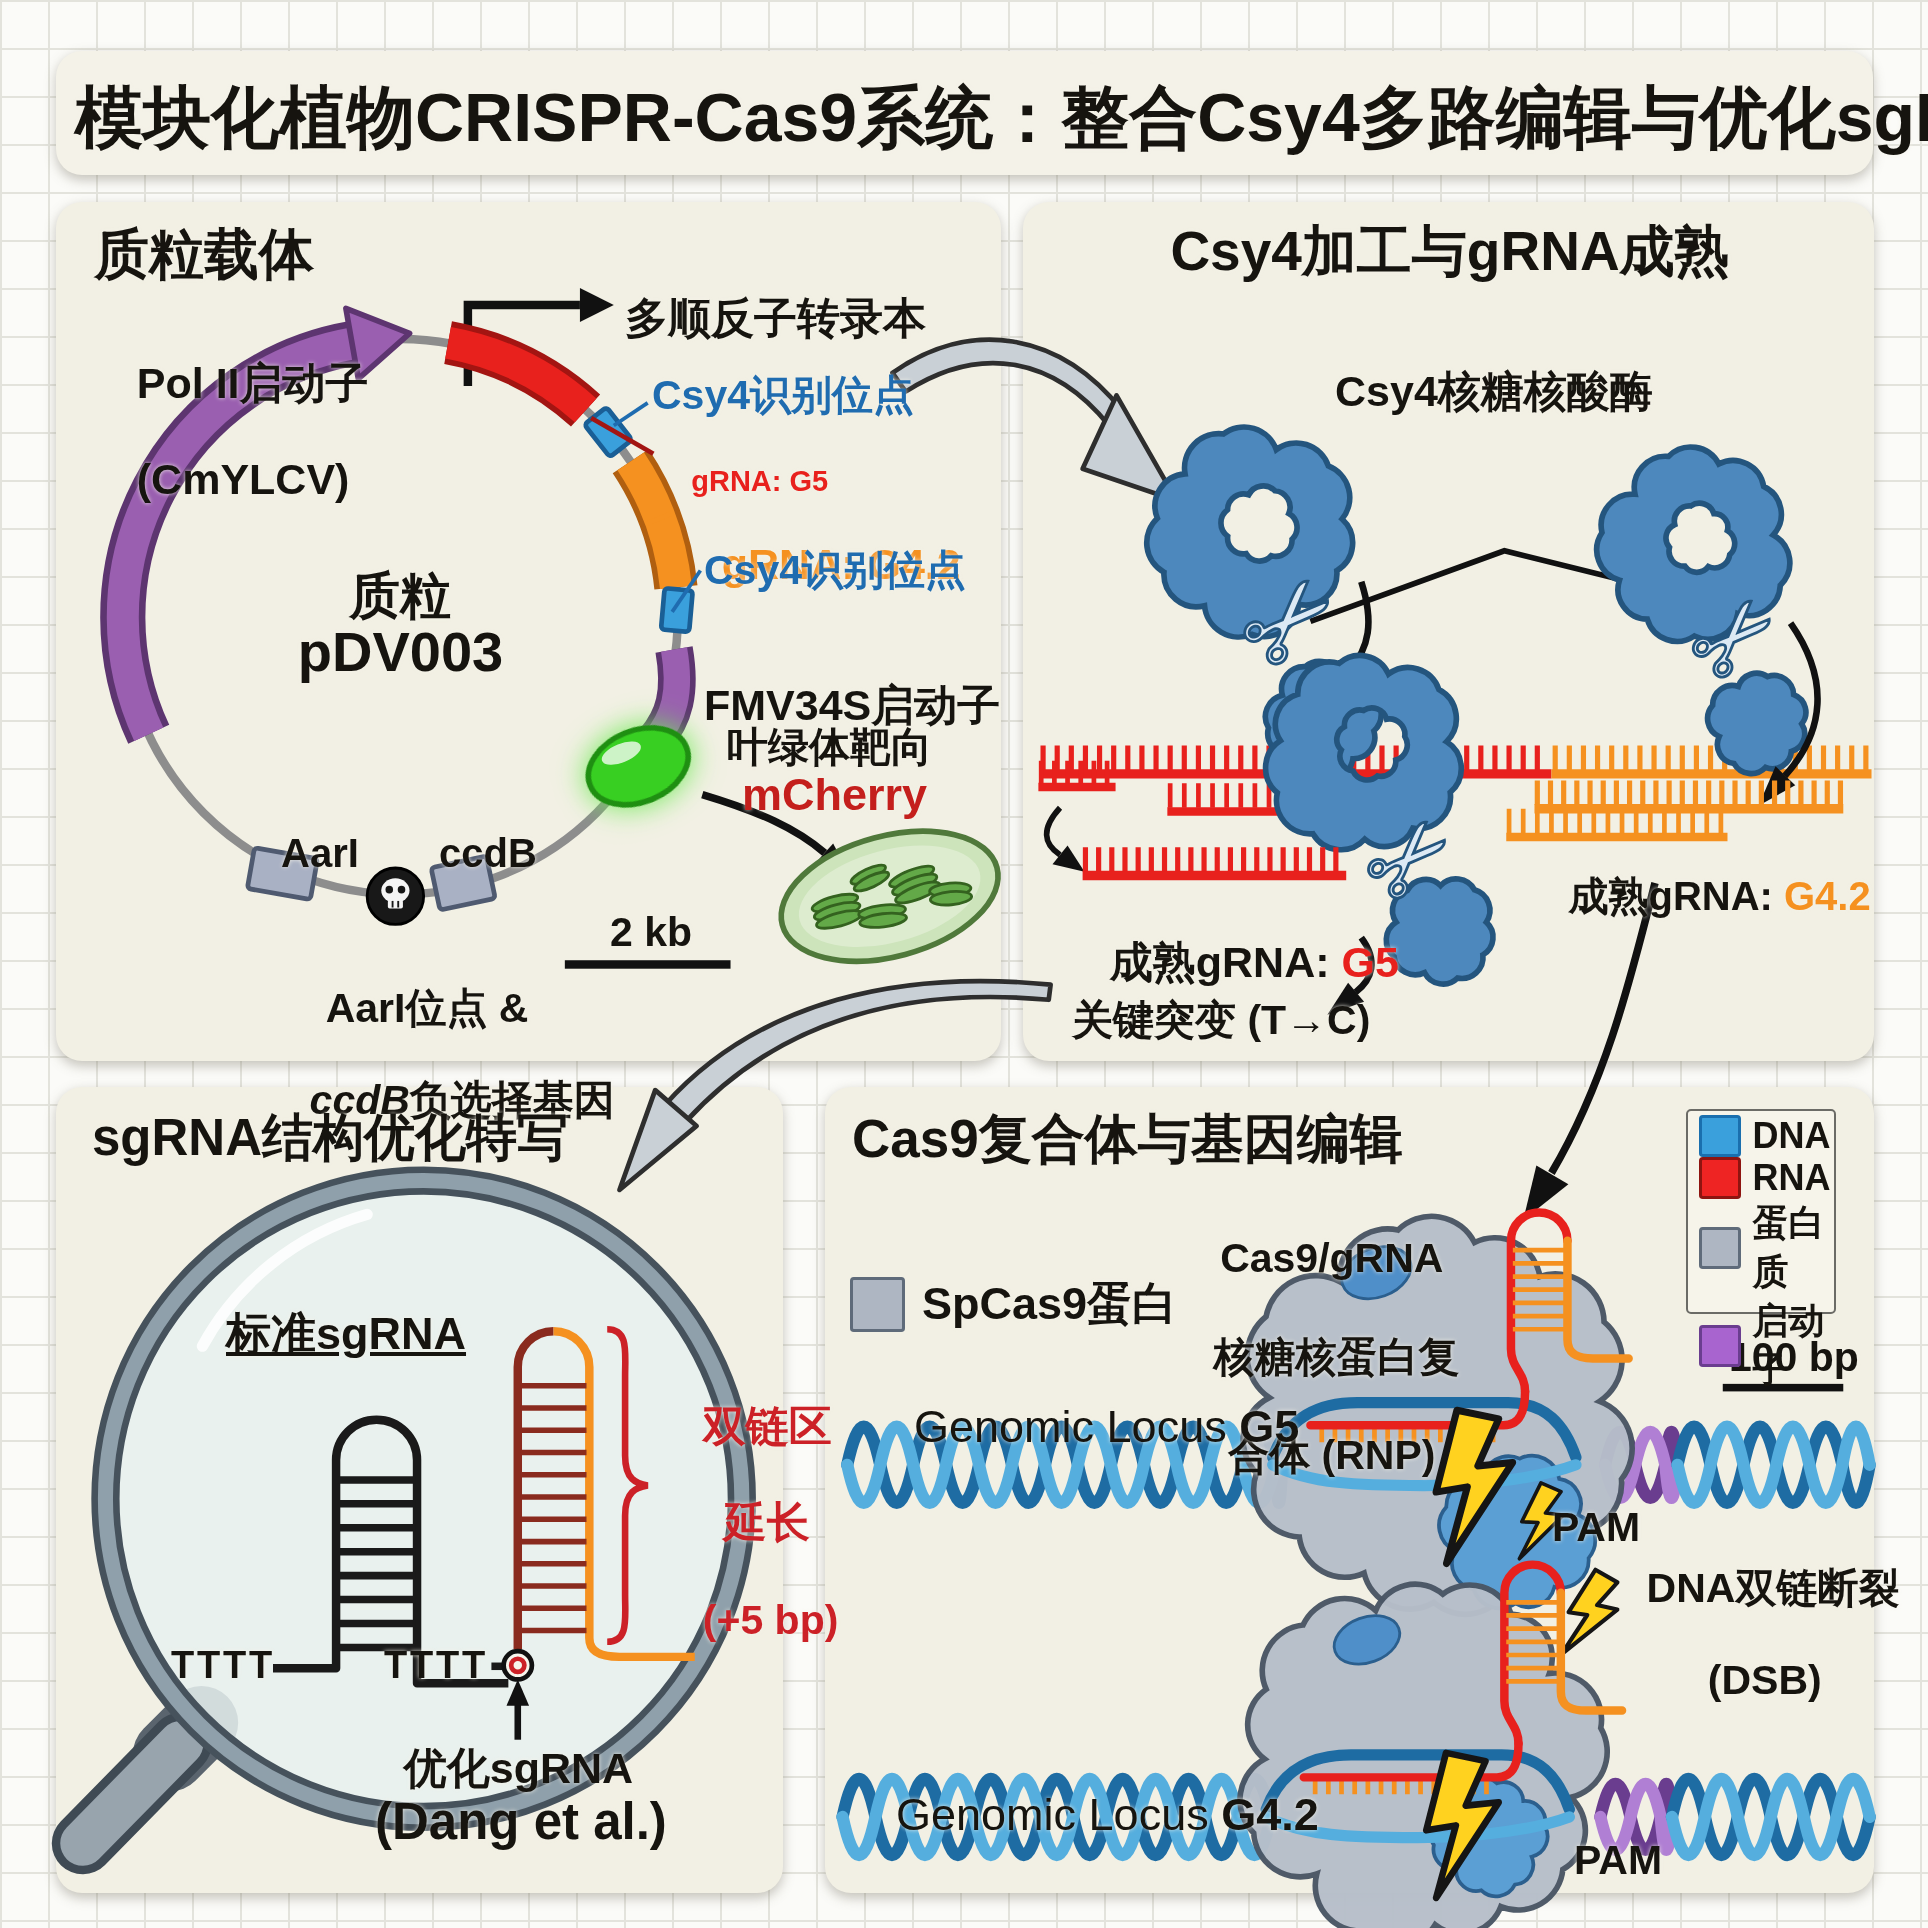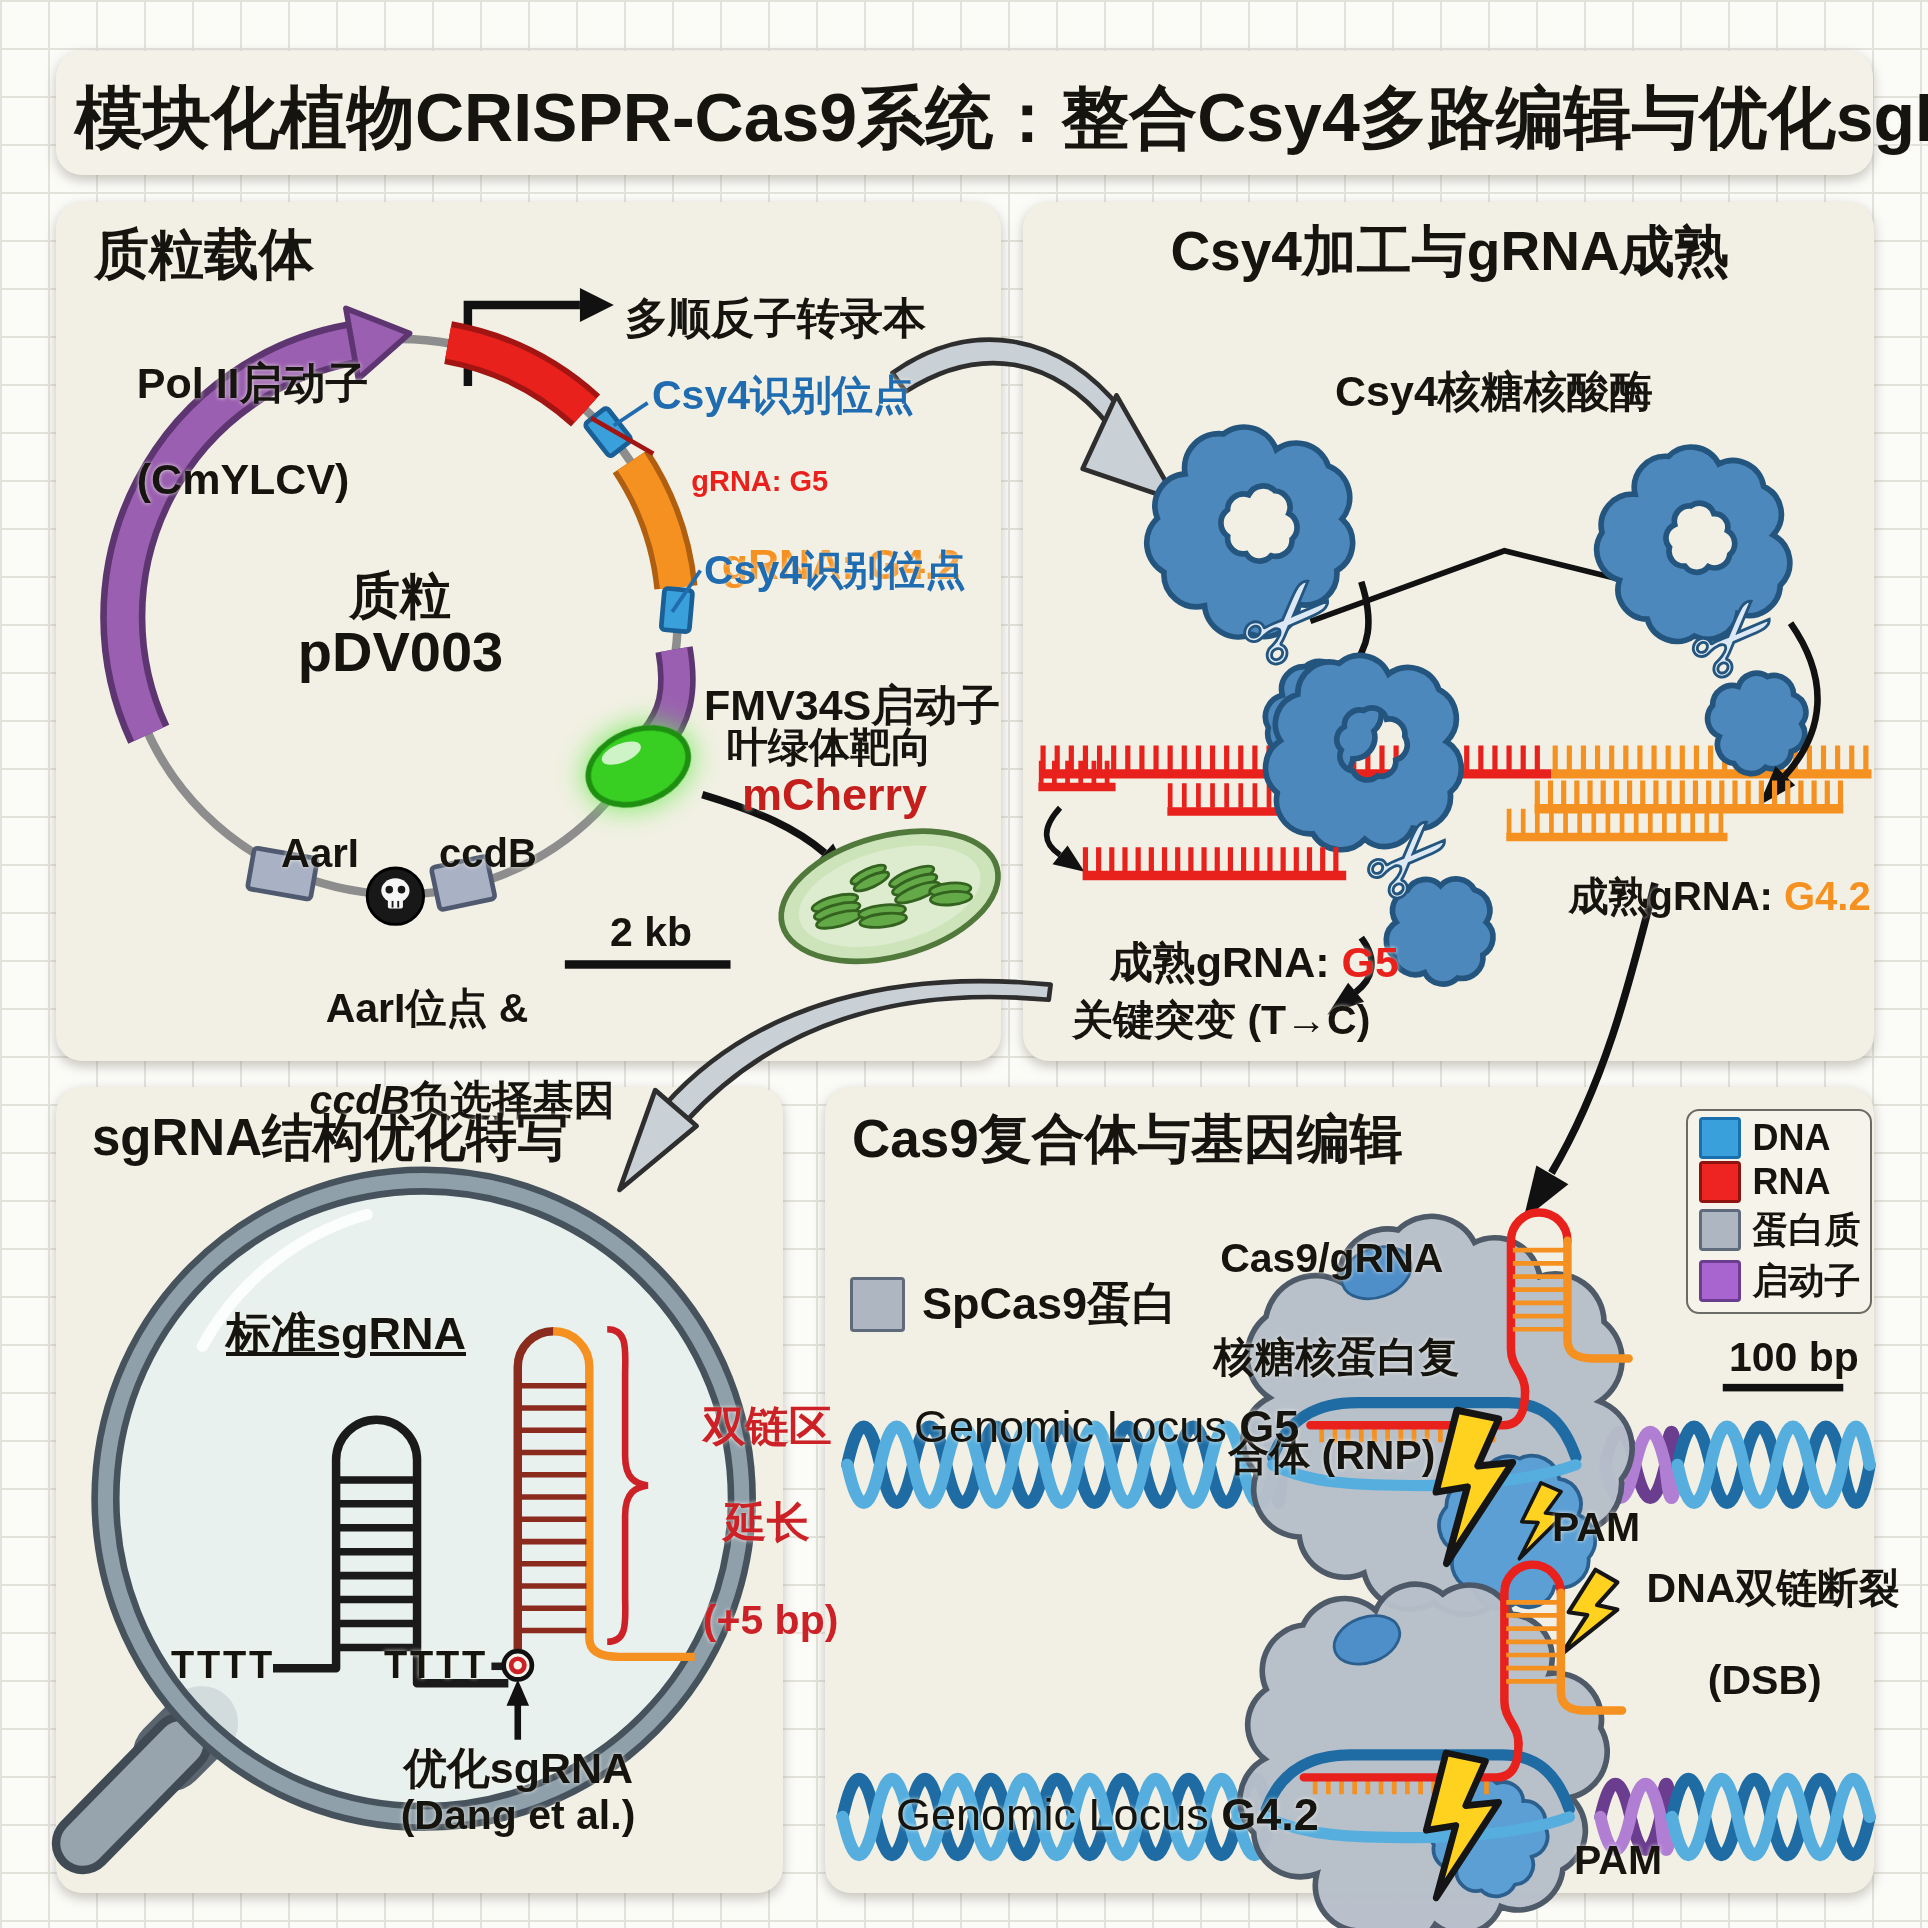--- a/index.html
+++ b/index.html
@@ -9,22 +9,22 @@
     background-image:linear-gradient(#e3e3dc 1.9px,transparent 1.9px),
                      linear-gradient(90deg,#e3e3dc 1.9px,transparent 1.9px);
     background-size:48px 48px;}
   .panel{position:absolute;background:#f2f0e4;border-radius:26px;
     box-shadow:0 4.7px 11.3px rgba(110,105,90,.38);}
   .art{position:absolute;left:0;top:0;z-index:2;pointer-events:none;}
   .lbl{position:absolute;z-index:3;font-weight:600;line-height:1.12;white-space:pre;
        text-shadow:0 0 4.7px rgba(245,243,233,.9);}
   .lbl-b{font-weight:800;}
   .ctr{text-align:center;}
-  .legend{position:absolute;z-index:3;left:1686px;top:1109px;width:186px;height:205px;
-    background:#f6f4ea;border:2.8px solid #6b6b66;border-radius:13px;
+  .legend{position:absolute;z-index:3;left:1686px;top:1109px;width:150px;height:205px;
+    background:#f6f4ea;border:2.8px solid #6b6b66;border-radius:5px;
     display:flex;flex-direction:column;justify-content:space-evenly;padding:3.8px 0 3.8px 11.3px;box-sizing:border-box;}
   .lg-row{display:flex;align-items:center;gap:11.3px;}
   .sw{width:36px;height:36px;border-radius:3.8px;flex:0 0 auto;}
   .sw-dna{background:#3aa0dc;border:3.8px solid #1a6fae;}
   .sw-rna{background:#ee2423;border:3.8px solid #8e1410;}
   .sw-pro{background:#aeb6c2;border:3.8px solid #5f6b7a;}
   .sw-prm{background:#a864cf;border:3.8px solid #6a3d8f;}
   .lg-row span{font-size:36px;font-weight:600;}
   .sp-row{position:absolute;z-index:3;display:flex;align-items:center;gap:17px;margin-top:8px;}
 </style>
@@ -339,21 +339,21 @@
   <div class="lbl lbl-b" style="left:92px;top:1109px;font-size:51px;">sgRNA结构优化特写</div>
   <div class="lbl" style="left:226px;top:1309px;font-size:45px;text-decoration:underline;">标准sgRNA</div>
   <div class="lbl lbl-b" style="left:171px;top:1644px;font-size:38px;letter-spacing:2.8px;">TTTT</div>
   <div class="lbl lbl-b" style="left:384px;top:1644px;font-size:38px;letter-spacing:2.8px;">TTTT</div>
   <div class="lbl lbl-b" style="left:655px;top:1354px;font-size:43px;color:#cc2127;">
     <span>双链区</span><br>
     <span style="padding-left:21px">延长</span><br>
     <span style="font-size:41px;padding-left:0px">(+5 bp)</span>
   </div>
   <div class="lbl ctr" style="left:394px;top:1744px;width:249px;font-size:43px;">优化sgRNA</div>
-  <div class="lbl ctr" style="left:375px;top:1793px;width:286px;font-size:41px;">(Dang et al.)</div>
+  <div class="lbl ctr" style="left:375px;top:1793px;width:286px;font-size:51px;">(Dang et al.)</div>
 
   <div class="lbl lbl-b" style="left:852px;top:1109px;font-size:53px;">Cas9复合体与基因编辑</div>
   <div class="sp-row" style="left:850px;top:1269px;">
     <span class="sw sw-pro" style="width:49px;height:49px;"></span>
     <span class="lbl" style="position:static;font-size:45px;">SpCas9蛋白</span>
   </div>
   <div class="lbl ctr" style="left:1168px;top:1185px;width:282px;font-size:41px;line-height:1.2;">
     <span>Cas9/gRNA</span><br>
     <span>核糖核蛋白复</span><br>
     <span>合体 (RNP)</span>

